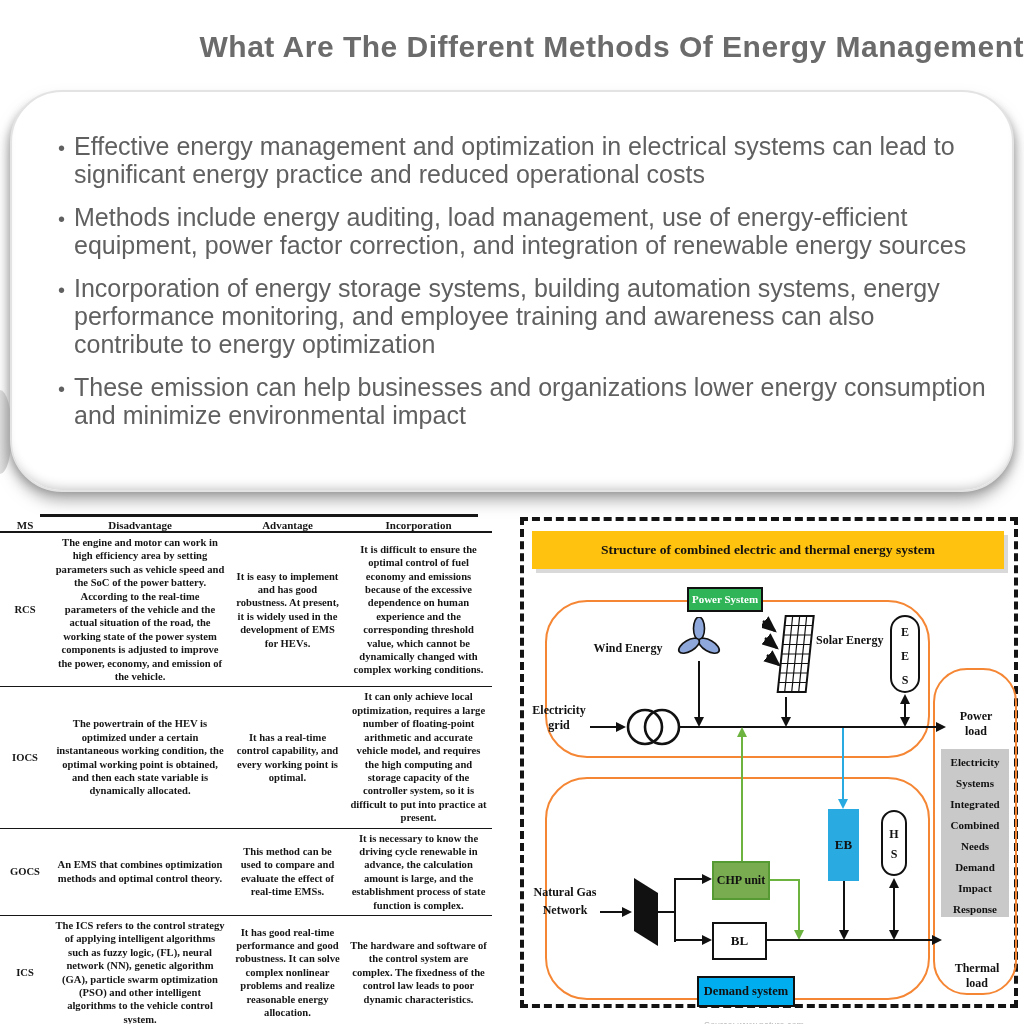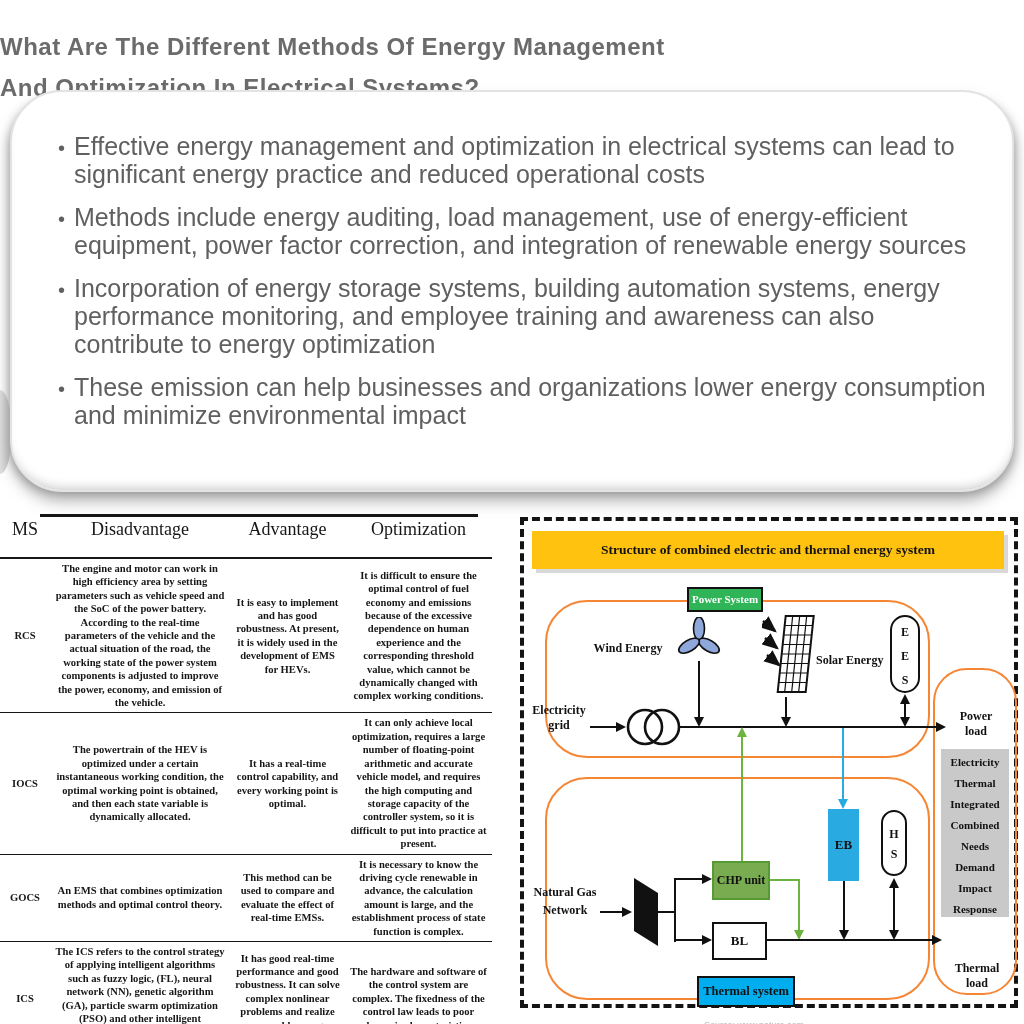--- a/index.html
+++ b/index.html
@@ -1,41 +1,41 @@
 <!DOCTYPE html>
 <html><head>
 <meta charset="utf-8">
 <style>
   * { margin:0; padding:0; box-sizing:border-box; }
   html,body { width:1024px; height:1024px; background:#fff; overflow:hidden; }
   body { position:relative; font-family:"Liberation Sans", sans-serif; }
 
   
-  .title { position:absolute; top:26px; left:0; width:1024px; text-align:left;
-           font-size:24px; font-weight:700; color:#6b6b6b; line-height:41px; letter-spacing:.5px; }
+  .title { position:absolute; top:26px; left:0; width:1024px; text-align:right;
+           font-size:30px; font-weight:700; color:#6b6b6b; line-height:41px; letter-spacing:.5px; }
 
   
   .card-ghost { position:absolute; left:-12px; top:390px; width:24px; height:84px;
                 border-radius:50%; background:linear-gradient(to right,#fff,#bfbfbf); }
   .card { position:absolute; left:10px; top:90px; width:1004px; height:402px;
           background:#fff; border:2px solid #e3e3e3; border-radius:52px;
           box-shadow:0 10px 16px -2px rgba(130,130,130,.7),
                      -7px 4px 10px -6px #b5b5b5, 7px 4px 10px -6px #b5b5b5,
                      inset 0 -9px 12px -8px #c2c2c2; }
   .bullets { position:absolute; left:46px; top:40px; width:930px; }
   .bullet { display:flex; font-size:25px; color:#606060; line-height:28px; margin-bottom:15px; font-weight:400; }
   .bullet .dot { font-size:20px; margin:2px 9px 0 0; }
 
   
   .tbl-wrap { position:absolute; left:0; top:513px; width:492px;
               font-family:"Liberation Serif", serif; color:#161616; }
   .tbl-toprule { position:absolute; left:40px; top:1px; width:438px; height:3px; background:#161616; }
   table.ems { width:492px; border-collapse:collapse; table-layout:fixed; margin-top:4px;
               border-bottom:3px solid #161616; }
-  table.ems th { font-size:18px; font-weight:400; padding:2px 2px 17px; border-bottom:2px solid #161616; }
+  table.ems th { font-size:11px; font-weight:700; padding:2px 2px 0; border-bottom:2px solid #161616; }
   table.ems td { font-size:10.6px; font-weight:700; line-height:13.4px; text-align:center;
                  vertical-align:middle; padding:3px 4px; border-bottom:1.4px solid #161616; }
   table.ems tr:last-child td { border-bottom:none; }
   .col-ms{width:50px;} .col-desc{width:180px;} .col-adv{width:115px;} .col-dis{width:147px;}
 
   
   .diagram { position:absolute; left:520px; top:517px; width:498px; height:491px;
              border:4px dashed #141414; font-family:"Liberation Serif", serif; color:#111; }
   .abs { position:absolute; }
   .banner { left:8px; top:10px; width:472px; height:38px; background:#FFC20E;
@@ -70,21 +70,20 @@
   .trapez { left:110px; top:357px; width:24px; height:68px; background:#111;
             clip-path:polygon(0 0, 100% 22%, 100% 100%, 0 78%); }
   .source { left:100px; top:499px; width:260px; text-align:center; font-size:9px; color:#b8b8b8;
             font-family:"Liberation Sans", sans-serif; z-index:4; }
 </style>
 </head>
 <body>
 
 <div class="title">
   <div>What Are The Different Methods Of Energy Management</div>
-  <div>And Optimization In Electrical Systems?</div>
 </div>
 
 <div class="card-ghost"></div>
 <div class="card">
   <div class="bullets">
     <div class="bullet">
       <span class="dot">•</span>
       <span>Effective energy management and optimization in electrical systems can lead to significant energy practice and reduced operational costs</span>
     </div>
     <div class="bullet">
@@ -109,21 +108,21 @@
         <col class="col-ms">
         <col class="col-desc">
         <col class="col-adv">
         <col class="col-dis">
       </colgroup>
     <thead>
       <tr>
         <th>MS</th>
         <th>Disadvantage</th>
         <th>Advantage</th>
-        <th>Optimization</th>
+        <th>Incorporation</th>
       </tr>
     </thead>
     <tbody>
       <tr>
         <td>RCS</td>
         <td>The engine and motor can work in high efficiency area by setting parameters such as vehicle speed and the SoC of the power battery. According to the real-time parameters of the vehicle and the actual situation of the road, the working state of the power system components is adjusted to improve the power, economy, and emission of the vehicle.</td>
         <td>It is easy to implement and has good robustness. At present, it is widely used in the development of EMS for HEVs.</td>
         <td>It is difficult to ensure the optimal control of fuel economy and emissions because of the excessive dependence on human experience and the corresponding threshold value, which cannot be dynamically changed with complex working conditions.</td>
       </tr>
       <tr>
@@ -150,21 +149,21 @@
 
 <div class="diagram">
 
   <div class="abs banner">Structure of combined electric and thermal energy system</div>
 
   <div class="abs orect" style="left:21px; top:79px; width:385px; height:158px;"></div>
   <div class="abs orect" style="left:21px; top:256px; width:385px; height:223px;"></div>
   <div class="abs orect" style="left:409px; top:147px; width:84px; height:327px; border-radius:34px;"></div>
 
   <div class="abs ps-box">Power System</div>
-  <div class="abs ts-box">Thermal system</div>
+  <div class="abs ts-box">Demand system</div>
 
   <div class="abs lbl" style="left:62px; top:120px; width:84px; text-align:center;">Wind Energy</div>
   <svg class="abs" style="left:152px; top:96px;" width="46" height="46" viewBox="0 0 46 46">
     <g stroke="#111" stroke-width="1.6" fill="#8FA8DC">
       <ellipse cx="23" cy="11.5" rx="5.5" ry="11.5"></ellipse>
       <ellipse cx="23" cy="11.5" rx="5.5" ry="11.5" transform="rotate(120 23 23)"></ellipse>
       <ellipse cx="23" cy="11.5" rx="5.5" ry="11.5" transform="rotate(240 23 23)"></ellipse>
     </g>
   </svg>
   <div class="vline" style="left:174px; top:140px; height:56px;"></div>
@@ -177,21 +176,21 @@
       </marker>
     </defs>
     <g transform="skewX(-6) translate(8,0)">
       <rect x="16" y="3" width="28" height="76" fill="#fff" stroke="#111" stroke-width="2"></rect>
       <path d="M23,3 V79 M30,3 V79 M37,3 V79 M16,12.5 H44 M16,22 H44 M16,31.5 H44 M16,41 H44 M16,50.5 H44 M16,60 H44 M16,69.5 H44" stroke="#111" stroke-width="1.2" fill="none"></path>
     </g>
     <line x1="1" y1="8" x2="13" y2="18" stroke="#111" stroke-width="2.4" marker-end="url(#mh)"></line>
     <line x1="3" y1="25" x2="15" y2="35" stroke="#111" stroke-width="2.4" marker-end="url(#mh)"></line>
     <line x1="5" y1="42" x2="17" y2="52" stroke="#111" stroke-width="2.4" marker-end="url(#mh)"></line>
   </svg>
-  <div class="abs lbl" style="left:292px; top:132px; width:80px; text-align:left;">Solar Energy</div>
+  <div class="abs lbl" style="left:292px; top:112px; width:80px; text-align:left;">Solar Energy</div>
   <div class="vline" style="left:261px; top:176px; height:20px;"></div>
   <div class="ah d" style="left:257px; top:196px;"></div>
 
   <div class="abs capsule" style="left:366px; top:94px; width:30px; height:78px; line-height:24px; padding-top:3px;">
     <div>E</div>
     <div>E</div>
     <div>S</div>
   </div>
   <div class="ah u" style="left:376px; top:173px;"></div>
   <div class="vline" style="left:380px; top:181px; height:17px;"></div>
@@ -204,21 +203,21 @@
     <circle cx="21" cy="22" r="17" fill="none" stroke="#111" stroke-width="2.6"></circle>
     <circle cx="38" cy="22" r="17" fill="none" stroke="#111" stroke-width="2.6"></circle>
   </svg>
 
   <div class="hline" style="left:155px; top:205px; width:260px;"></div>
   <div class="ah r" style="left:412px; top:201px;"></div>
   <div class="abs lbl" style="left:424px; top:188px; width:56px;">Power load</div>
 
   <div class="abs graybox">
     <div>Electricity</div>
-    <div>Thermal</div>
+    <div>Systems</div>
     <div>Integrated</div>
     <div>Combined</div>
     <div>Needs</div>
     <div>Demand</div>
     <div>Impact</div>
     <div>Response</div>
   </div>
 
   <div class="abs lbl" style="left:6px; top:362px; width:70px; line-height:18px;">Natural Gas Network</div>
   <div class="hline" style="left:76px; top:390px; width:22px;"></div>

